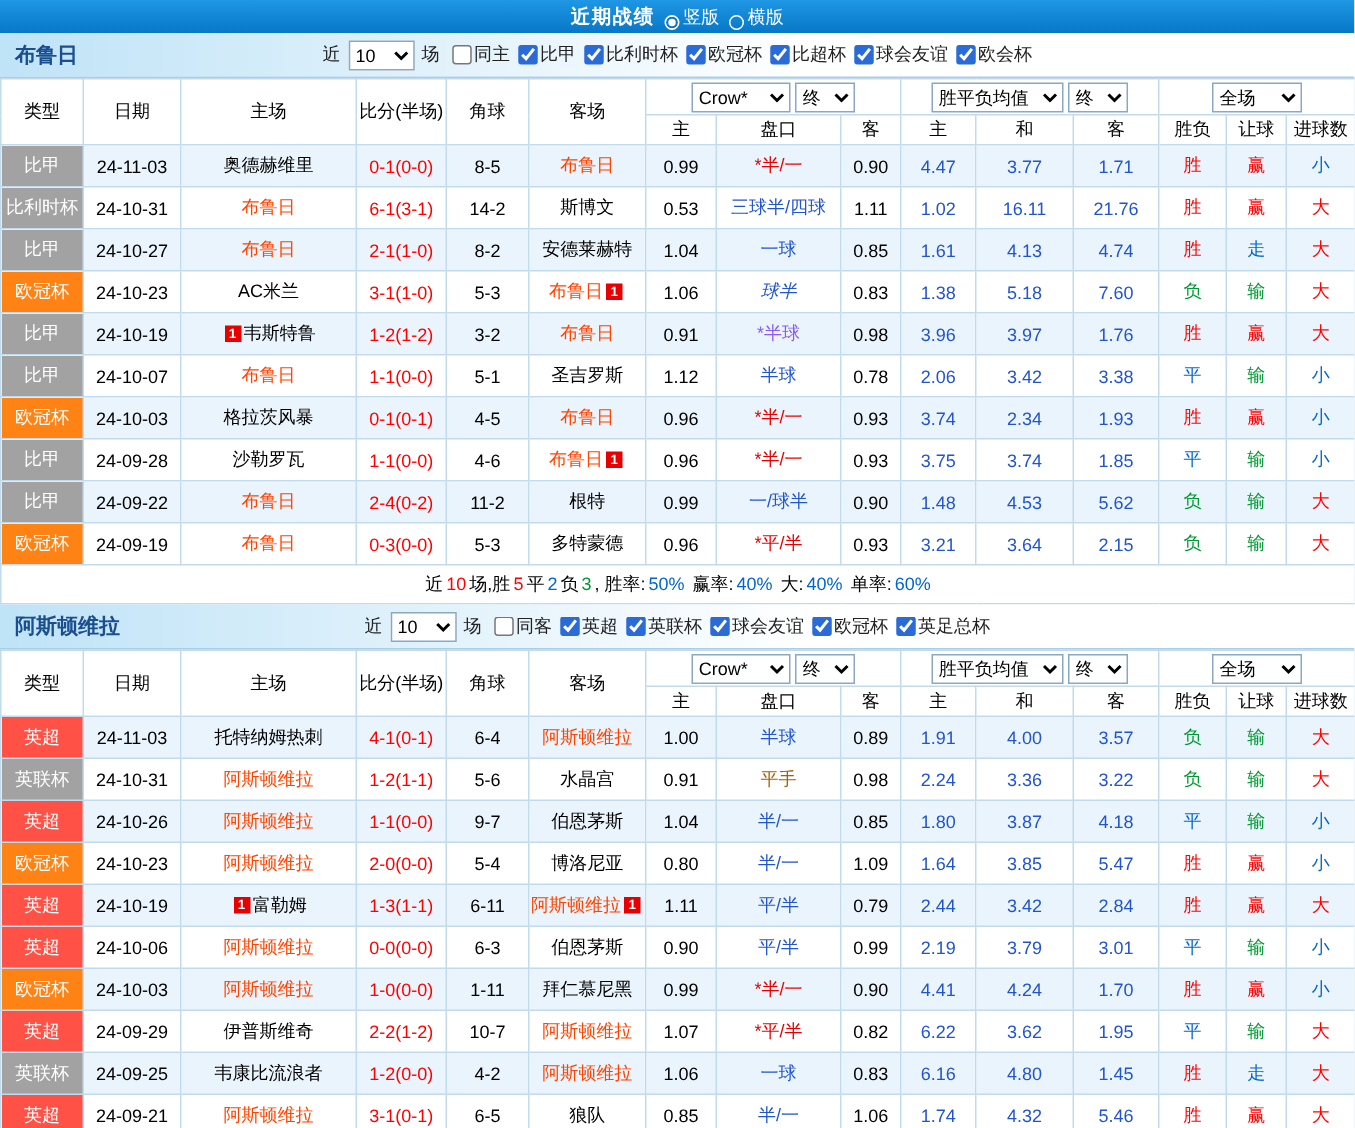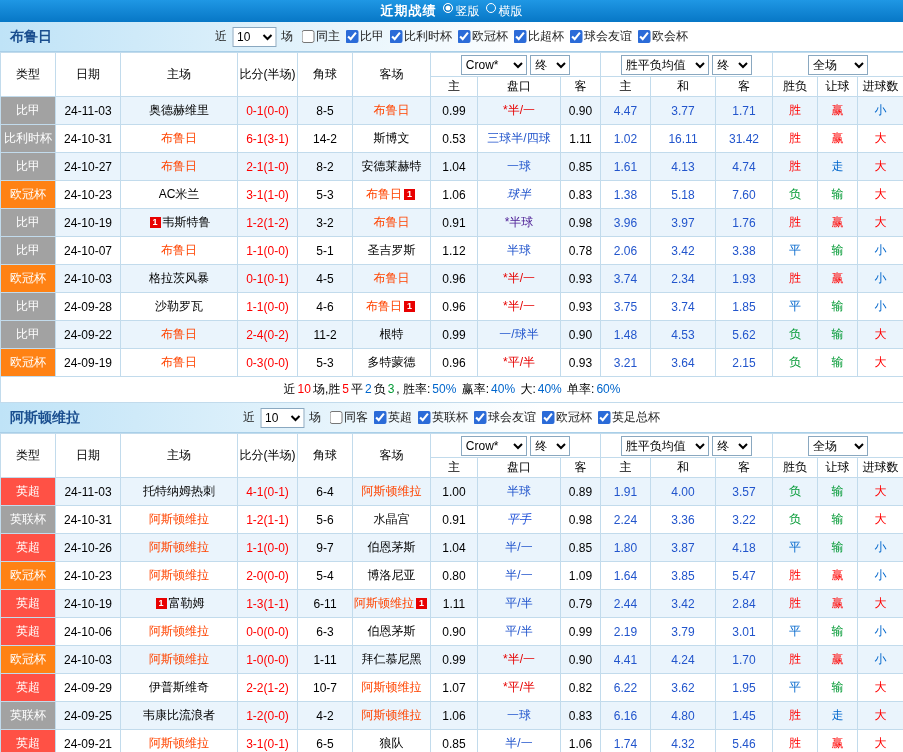--- a/index.html
+++ b/index.html
@@ -10,21 +10,21 @@
     font-size:12px; background:#fff; color:#000;
   }
   .page { width:903px; height:752px; overflow:hidden; }
 
   
   .topbar {
     height:22px; background:linear-gradient(#1f97e4,#0777c6);
     display:flex; align-items:center; justify-content:center; gap:6px; color:#fff;
   }
   .topbar-title { font-weight:bold; font-size:13px; letter-spacing:1px; }
-  .radio-label { display:inline-flex; align-items:flex-start; gap:3px; cursor:pointer; }
+  .radio-label { display:inline-flex; align-items:flex-end; gap:3px; cursor:pointer; }
   .radio {
     width:10px; height:10px; border:1px solid #fff; border-radius:50%;
     display:inline-block; position:relative; background:transparent;
   }
   .radio.checked { background:#fff; box-shadow:inset 0 0 0 1.5px #0777c6; }
 
   
   .band {
     height:30px; background:linear-gradient(to right,#bfe3f7,#ffffff 60%);
     border-bottom:1px solid #a9cfe8; position:relative;
@@ -196,21 +196,21 @@
     <td class="c-date">24-10-31</td>
     <td class="c-team"><span class="team-name home-name focus">布鲁日</span></td>
     <td class="c-score">6-1(3-1)</td>
     <td class="c-corner">14-2</td>
     <td class="c-team"><span class="team-name away-name">斯博文</span></td>
     <td class="c-num">0.53</td>
     <td class="c-handicap" style="color: rgb(34, 85, 204);">三球半/四球</td>
     <td class="c-num">1.11</td>
     <td class="c-euro">1.02</td>
     <td class="c-euro">16.11</td>
-    <td class="c-euro">31.42</td>
+    <td class="c-euro">21.76</td>
     <td class="c-res r-wdl" style="color: rgb(255, 0, 0);">胜</td>
     <td class="c-res r-let" style="color: rgb(255, 0, 0);">赢</td>
     <td class="c-res r-goal" style="color: rgb(255, 0, 0);">大</td>
   </tr>
         <tr>
     <td class="c-league" style="background: rgb(162, 162, 162);">比甲</td>
     <td class="c-date">24-10-27</td>
     <td class="c-team"><span class="team-name home-name focus">布鲁日</span></td>
     <td class="c-score">2-1(1-0)</td>
     <td class="c-corner">8-2</td>
@@ -243,21 +243,21 @@
     <td class="c-res r-goal" style="color: rgb(255, 0, 0);">大</td>
   </tr>
         <tr>
     <td class="c-league" style="background: rgb(162, 162, 162);">比甲</td>
     <td class="c-date">24-10-19</td>
     <td class="c-team"><span class="card-badge home-card">1</span><span class="team-name home-name">韦斯特鲁</span></td>
     <td class="c-score">1-2(1-2)</td>
     <td class="c-corner">3-2</td>
     <td class="c-team"><span class="team-name away-name focus">布鲁日</span></td>
     <td class="c-num">0.91</td>
-    <td class="c-handicap" style="color: #4c1d95;">*半球</td>
+    <td class="c-handicap" style="color: #8b5cf6;">*半球</td>
     <td class="c-num">0.98</td>
     <td class="c-euro">3.96</td>
     <td class="c-euro">3.97</td>
     <td class="c-euro">1.76</td>
     <td class="c-res r-wdl" style="color: rgb(255, 0, 0);">胜</td>
     <td class="c-res r-let" style="color: rgb(255, 0, 0);">赢</td>
     <td class="c-res r-goal" style="color: rgb(255, 0, 0);">大</td>
   </tr>
         <tr>
     <td class="c-league" style="background: rgb(162, 162, 162);">比甲</td>
@@ -449,21 +449,21 @@
     <td class="c-res r-goal" style="color: rgb(255, 0, 0);">大</td>
   </tr>
         <tr>
     <td class="c-league" style="background: rgb(162, 162, 162);">英联杯</td>
     <td class="c-date">24-10-31</td>
     <td class="c-team"><span class="team-name home-name focus">阿斯顿维拉</span></td>
     <td class="c-score">1-2(1-1)</td>
     <td class="c-corner">5-6</td>
     <td class="c-team"><span class="team-name away-name">水晶宫</span></td>
     <td class="c-num">0.91</td>
-    <td class="c-handicap" style="color: #1d4ed8; font-style: italic;">平手</td>
+    <td class="c-handicap" style="color: #a16207;">平手</td>
     <td class="c-num">0.98</td>
     <td class="c-euro">2.24</td>
     <td class="c-euro">3.36</td>
     <td class="c-euro">3.22</td>
     <td class="c-res r-wdl" style="color: rgb(0, 153, 51);">负</td>
     <td class="c-res r-let" style="color: rgb(0, 153, 51);">输</td>
     <td class="c-res r-goal" style="color: rgb(255, 0, 0);">大</td>
   </tr>
         <tr>
     <td class="c-league" style="background: rgb(255, 81, 69);">英超</td>

